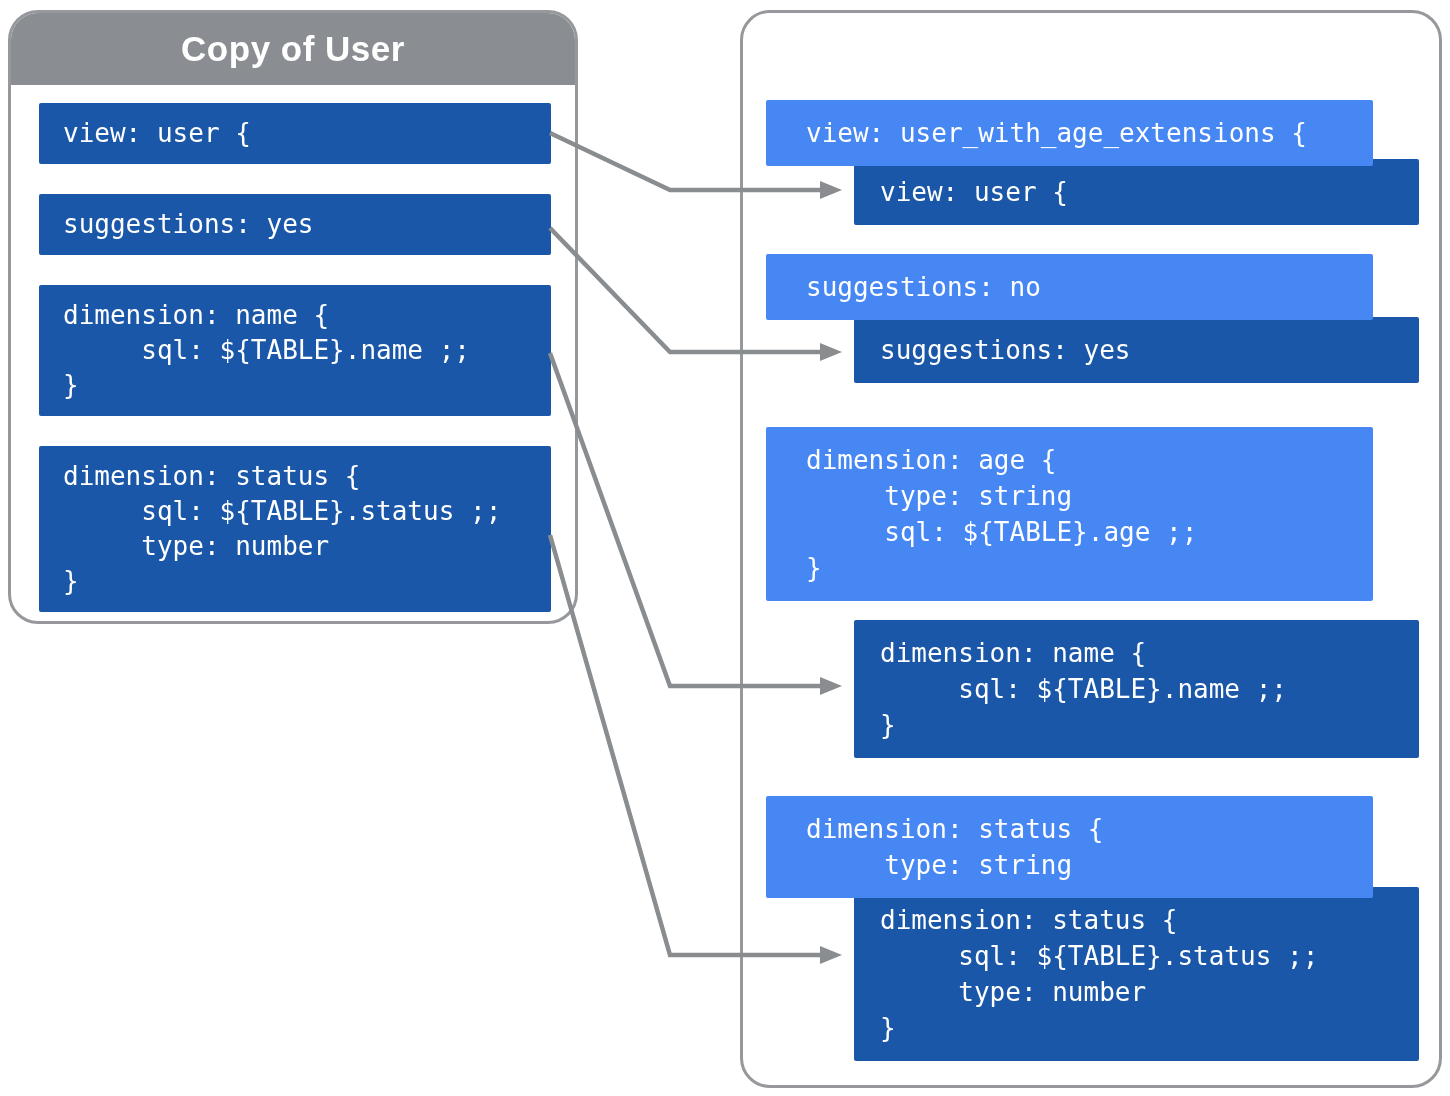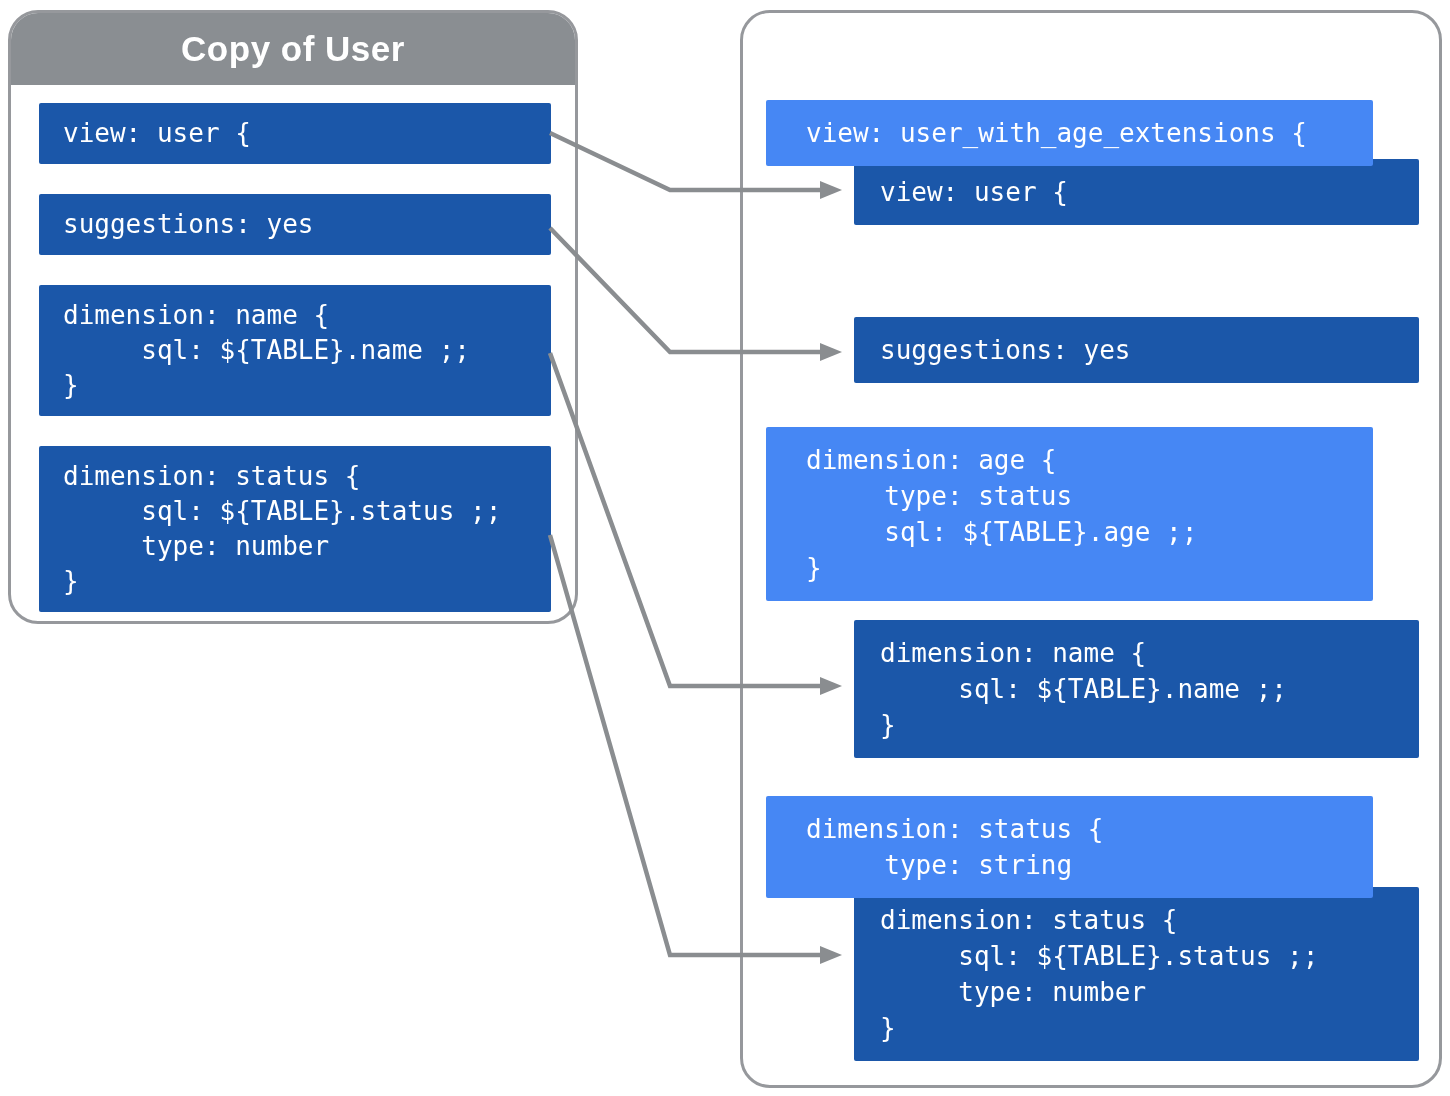--- a/index.html
+++ b/index.html
@@ -98,23 +98,24 @@
 }</div>
     <div class="code-box dark lbox" id="lbox-3">dimension: status {
      sql: ${TABLE}.status ;;
      type: number
 }</div>
   </div>
 
   <div class="panel" id="right-panel">
     <div class="code-box light rbox-light" id="rbox-0">view: user_with_age_extensions {</div>
     <div class="code-box dark rbox-dark" id="rbox-1">view: user {</div>
+    <div class="code-box light rbox-light" id="rbox-2">suggestions: no</div>
     <div class="code-box dark rbox-dark" id="rbox-3">suggestions: yes</div>
     <div class="code-box light rbox-light" id="rbox-4">dimension: age {
-     type: status
+     type: string
      sql: ${TABLE}.age ;;
 }</div>
     <div class="code-box dark rbox-dark" id="rbox-5">dimension: name {
      sql: ${TABLE}.name ;;
 }</div>
     <div class="code-box light rbox-light" id="rbox-6">dimension: status {
      type: string</div>
     <div class="code-box dark rbox-dark" id="rbox-7">dimension: status {
      sql: ${TABLE}.status ;;
      type: number

